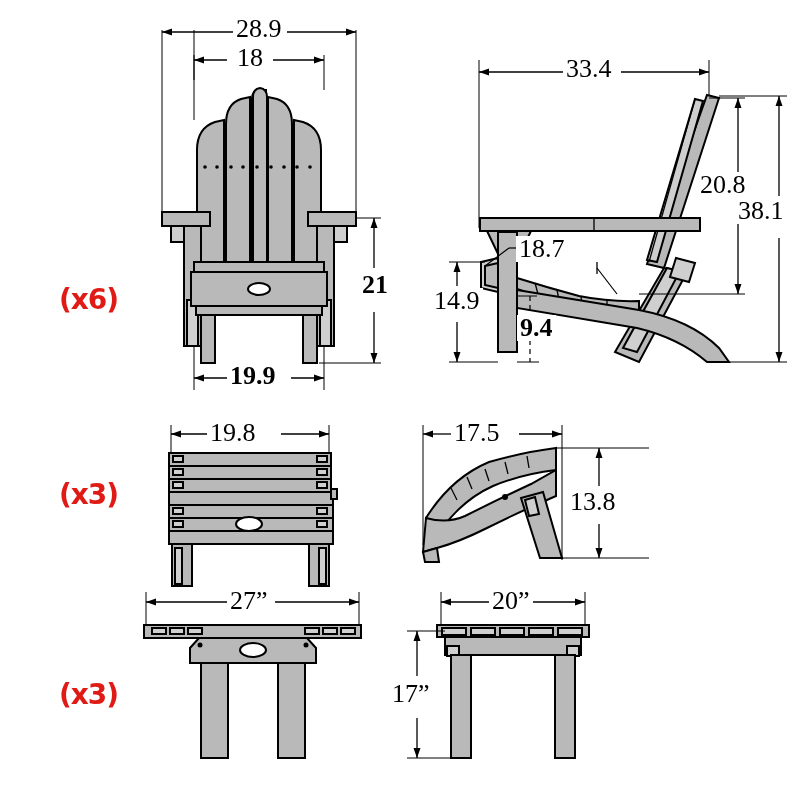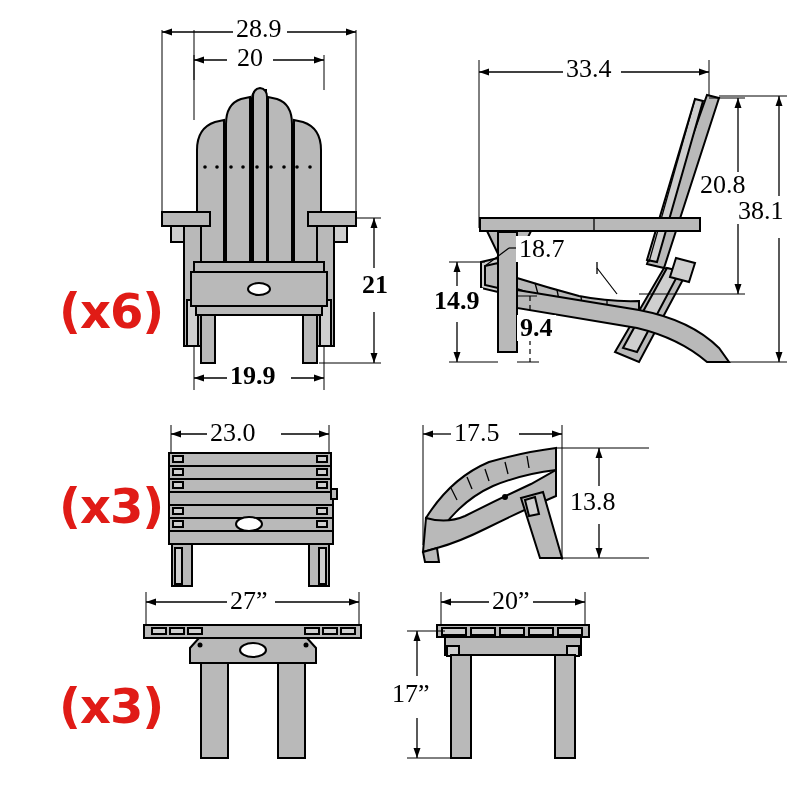--- a/index.html
+++ b/index.html
@@ -14,21 +14,21 @@
     background: #ffffff;
     font-family: "Liberation Serif", serif;
     overflow: hidden;
     margin-left: 19px;
   }
   .qty-label {
     position: absolute;
     color: #e01b16;
     font-family: "DejaVu Sans", sans-serif;
     font-weight: bold;
-    font-size: 48px;
+    font-size: 28px;
     letter-spacing: -1px;
     white-space: nowrap;
   }
   .dim-text {
     position: absolute;
     color: #000000;
     font-family: "Liberation Serif", serif;
     font-size: 26px;
     background: #ffffff;
     padding: 0 3px;
@@ -125,21 +125,21 @@
 
     <line class="dimline-thin" x1="175" y1="345" x2="175" y2="390"></line>
     <line class="dimline-thin" x1="305" y1="345" x2="305" y2="390"></line>
     <line class="dimline" x1="175" y1="378" x2="208" y2="378"></line>
     <line class="dimline" x1="272" y1="378" x2="305" y2="378"></line>
     <polygon class="blk" points="175,378 185,374.5 185,381.5"></polygon>
     <polygon class="blk" points="305,378 295,374.5 295,381.5"></polygon>
   </svg>
 
   <div class="dim-text" style="left:214px; top:16px;">28.9</div>
-  <div class="dim-text" style="left:215px; top:45px;">20</div>
+  <div class="dim-text" style="left:215px; top:45px;">18</div>
   <div class="dim-text" style="left:340px; top:272px;font-weight:bold;">21</div>
   <div class="dim-text" style="left:208px; top:363px;font-weight:bold;">19.9</div>
 
   <div class="qty-label" style="left:40px; top:283px;">(x6)</div>
 
   <svg width="800" height="800">
 
     <line class="dimline-thin" x1="460" y1="60" x2="460" y2="228"></line>
     <line class="dimline-thin" x1="690" y1="60" x2="690" y2="100"></line>
     <line class="dimline" x1="460" y1="72" x2="545" y2="72"></line>
@@ -203,21 +203,21 @@
     <line class="dimline-thin" x1="498" y1="296" x2="518" y2="296"></line>
     <line class="dashline" x1="511" y1="296" x2="511" y2="312"></line>
     <line class="dashline" x1="511" y1="340" x2="511" y2="362"></line>
     <line class="dimline-thin" x1="498" y1="362" x2="520" y2="362"></line>
   </svg>
 
   <div class="dim-text" style="left:544px; top:56px;">33.4</div>
   <div class="dim-text" style="left:678px; top:172px;">20.8</div>
   <div class="dim-text" style="left:716px; top:198px;">38.1</div>
   <div class="dim-text" style="left:497px; top:236px;">18.7</div>
-  <div class="dim-text" style="left:412px; top:288px;font-weight:bold;">14.9</div>
+  <div class="dim-text" style="left:412px; top:288px;">14.9</div>
   <div class="dim-text" style="left:498px; top:315px;font-weight:bold;">9.4</div>
 
   <svg width="800" height="800">
     <line class="dimline-thin" x1="152" y1="425" x2="152" y2="460"></line>
     <line class="dimline-thin" x1="310" y1="425" x2="310" y2="460"></line>
     <line class="dimline" x1="152" y1="434" x2="188" y2="434"></line>
     <line class="dimline" x1="262" y1="434" x2="310" y2="434"></line>
     <polygon class="blk" points="152,434 162,430.5 162,437.5"></polygon>
     <polygon class="blk" points="310,434 300,430.5 300,437.5"></polygon>
 
@@ -243,21 +243,21 @@
     <rect class="fill" x="312" y="489" width="6" height="10"></rect>
 
     <ellipse class="fill-white" cx="230" cy="524" rx="13" ry="7"></ellipse>
 
     <rect class="fill" x="153" y="544" width="20" height="42"></rect>
     <rect class="fill" x="290" y="544" width="20" height="42"></rect>
     <rect class="fill-light" x="156" y="548" width="7" height="36"></rect>
     <rect class="fill-light" x="300" y="548" width="7" height="36"></rect>
   </svg>
 
-  <div class="dim-text" style="left:188px; top:420px;">23.0</div>
+  <div class="dim-text" style="left:188px; top:420px;">19.8</div>
 
   <div class="qty-label" style="left:40px; top:478px;">(x3)</div>
 
   <svg width="800" height="800">
     <line class="dimline-thin" x1="404" y1="425" x2="404" y2="545"></line>
     <line class="dimline-thin" x1="543" y1="425" x2="543" y2="560"></line>
     <line class="dimline" x1="404" y1="434" x2="432" y2="434"></line>
     <line class="dimline" x1="500" y1="434" x2="543" y2="434"></line>
     <polygon class="blk" points="404,434 414,430.5 414,437.5"></polygon>
     <polygon class="blk" points="543,434 533,430.5 533,437.5"></polygon>

